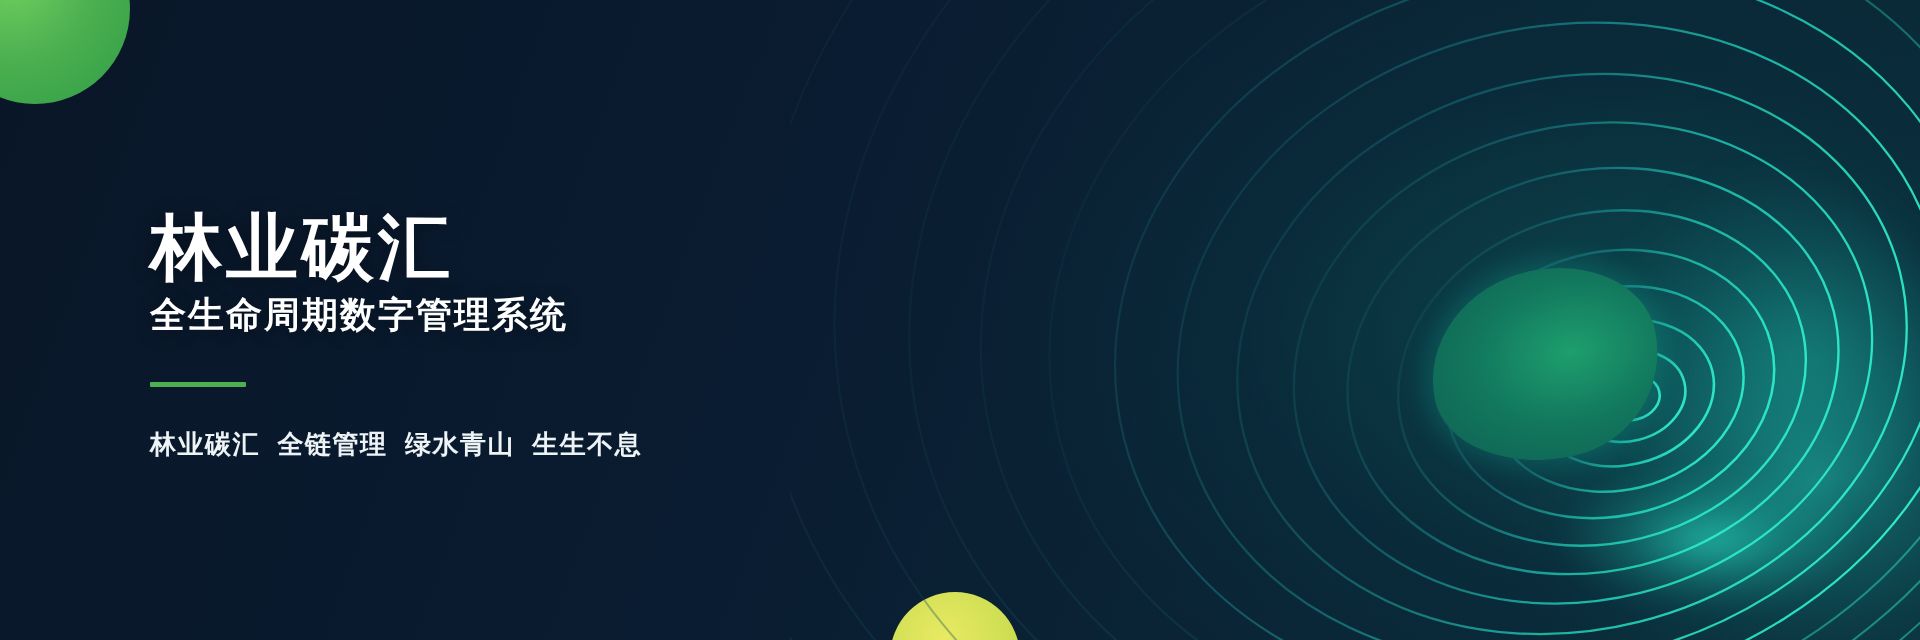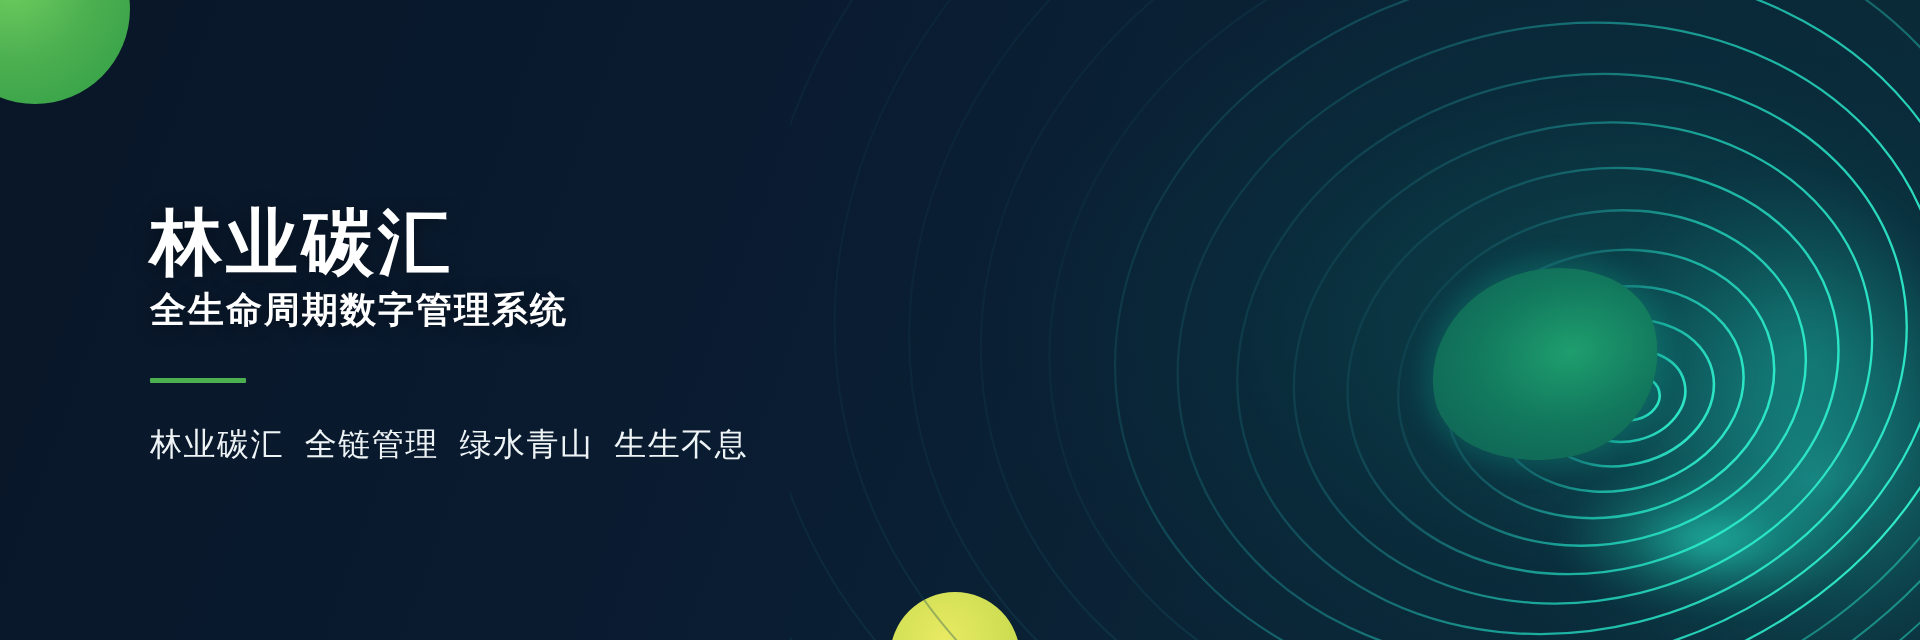--- a/index.html
+++ b/index.html
@@ -100,24 +100,24 @@
     text-shadow:0 2px 18px rgba(0,0,0,0.40);
   }
   .divider {
     width:96px; height:5px;
     background:#4caf50;
     margin-top:46px;
     border-radius:1px;
   }
   .tagline {
     margin-top:40px;
-    font-size:32px;
+    font-size:26px;
     color:#eef4f6;
     letter-spacing:1.5px;
-    font-weight:400;
+    font-weight:700;
     white-space:pre;
   }
 </style>
 </head>
 <body>
 
 <div class="banner">
 
   <div class="blob-topleft"></div>
   <div class="blob-bottom"></div>

